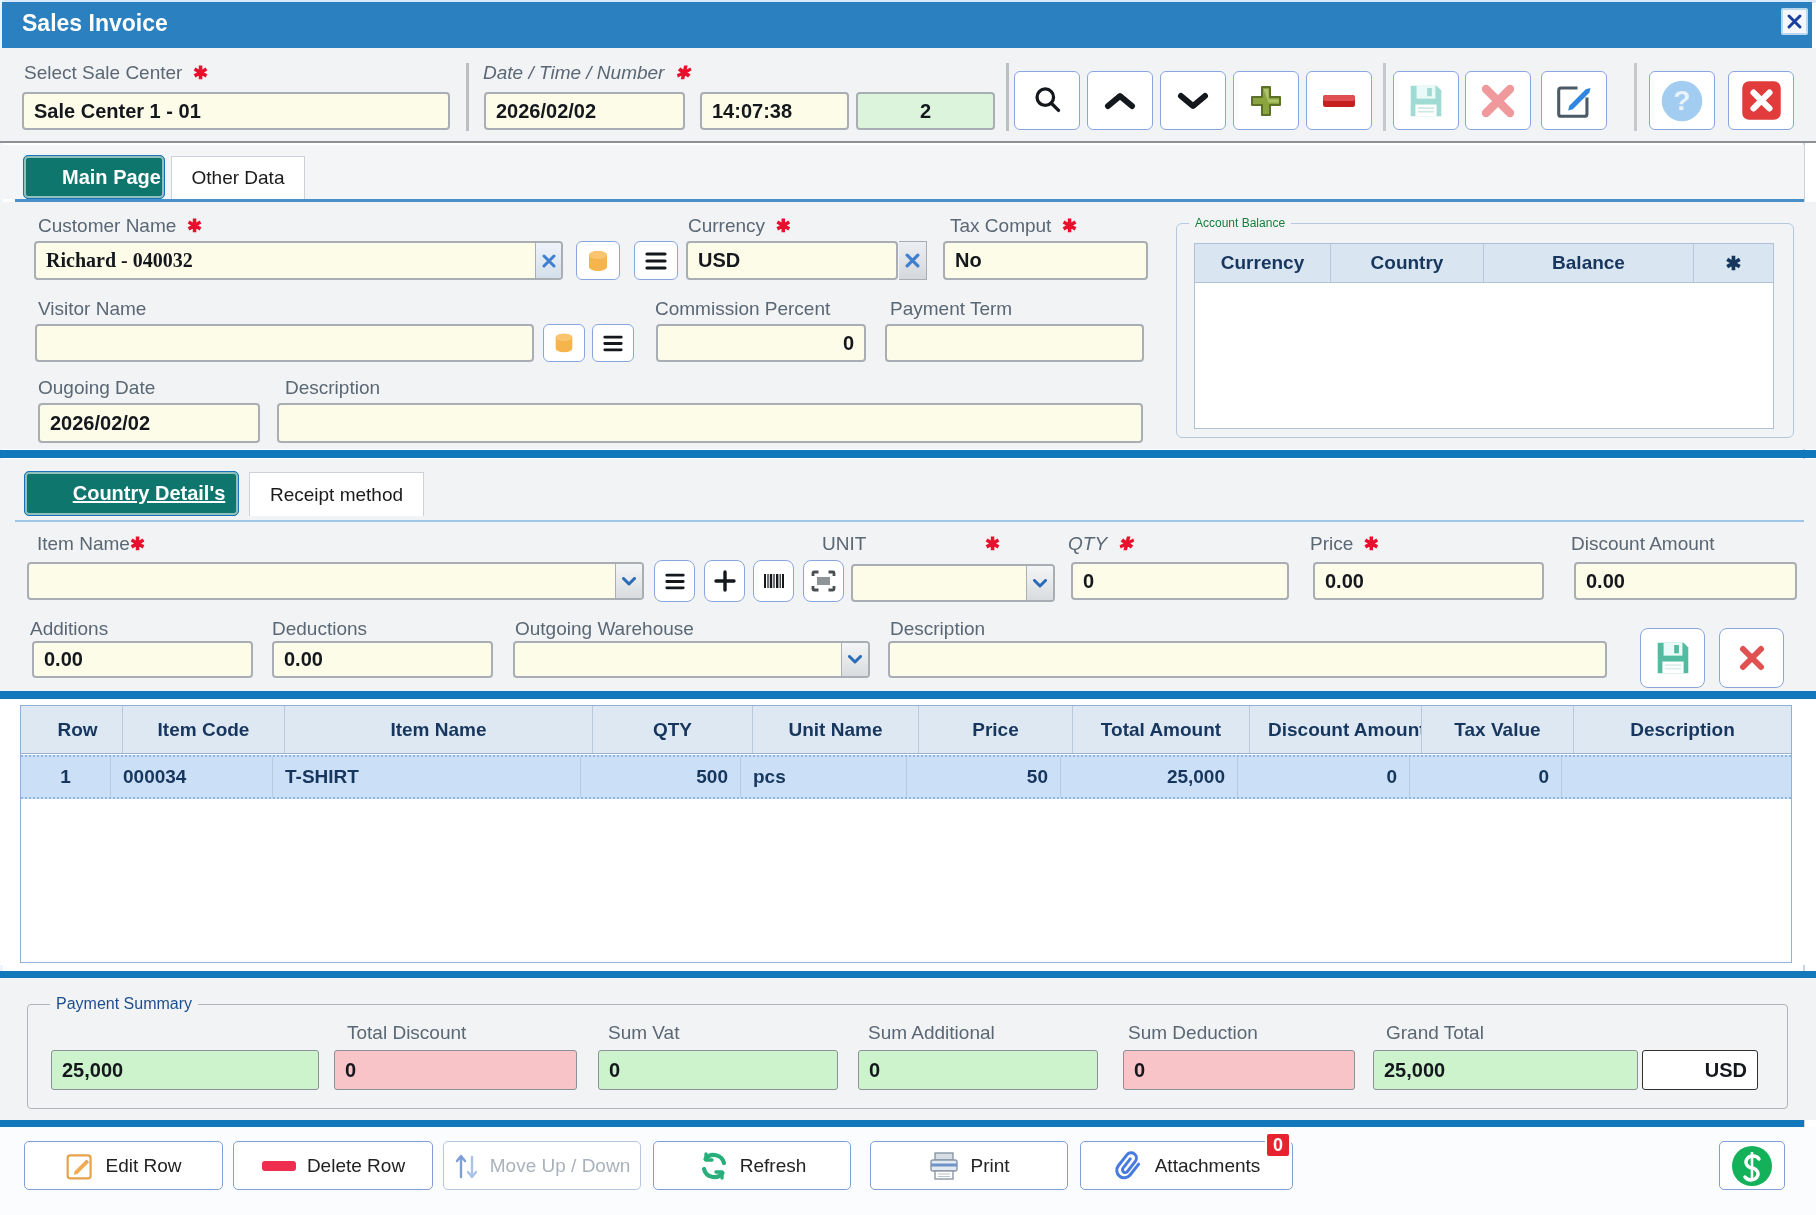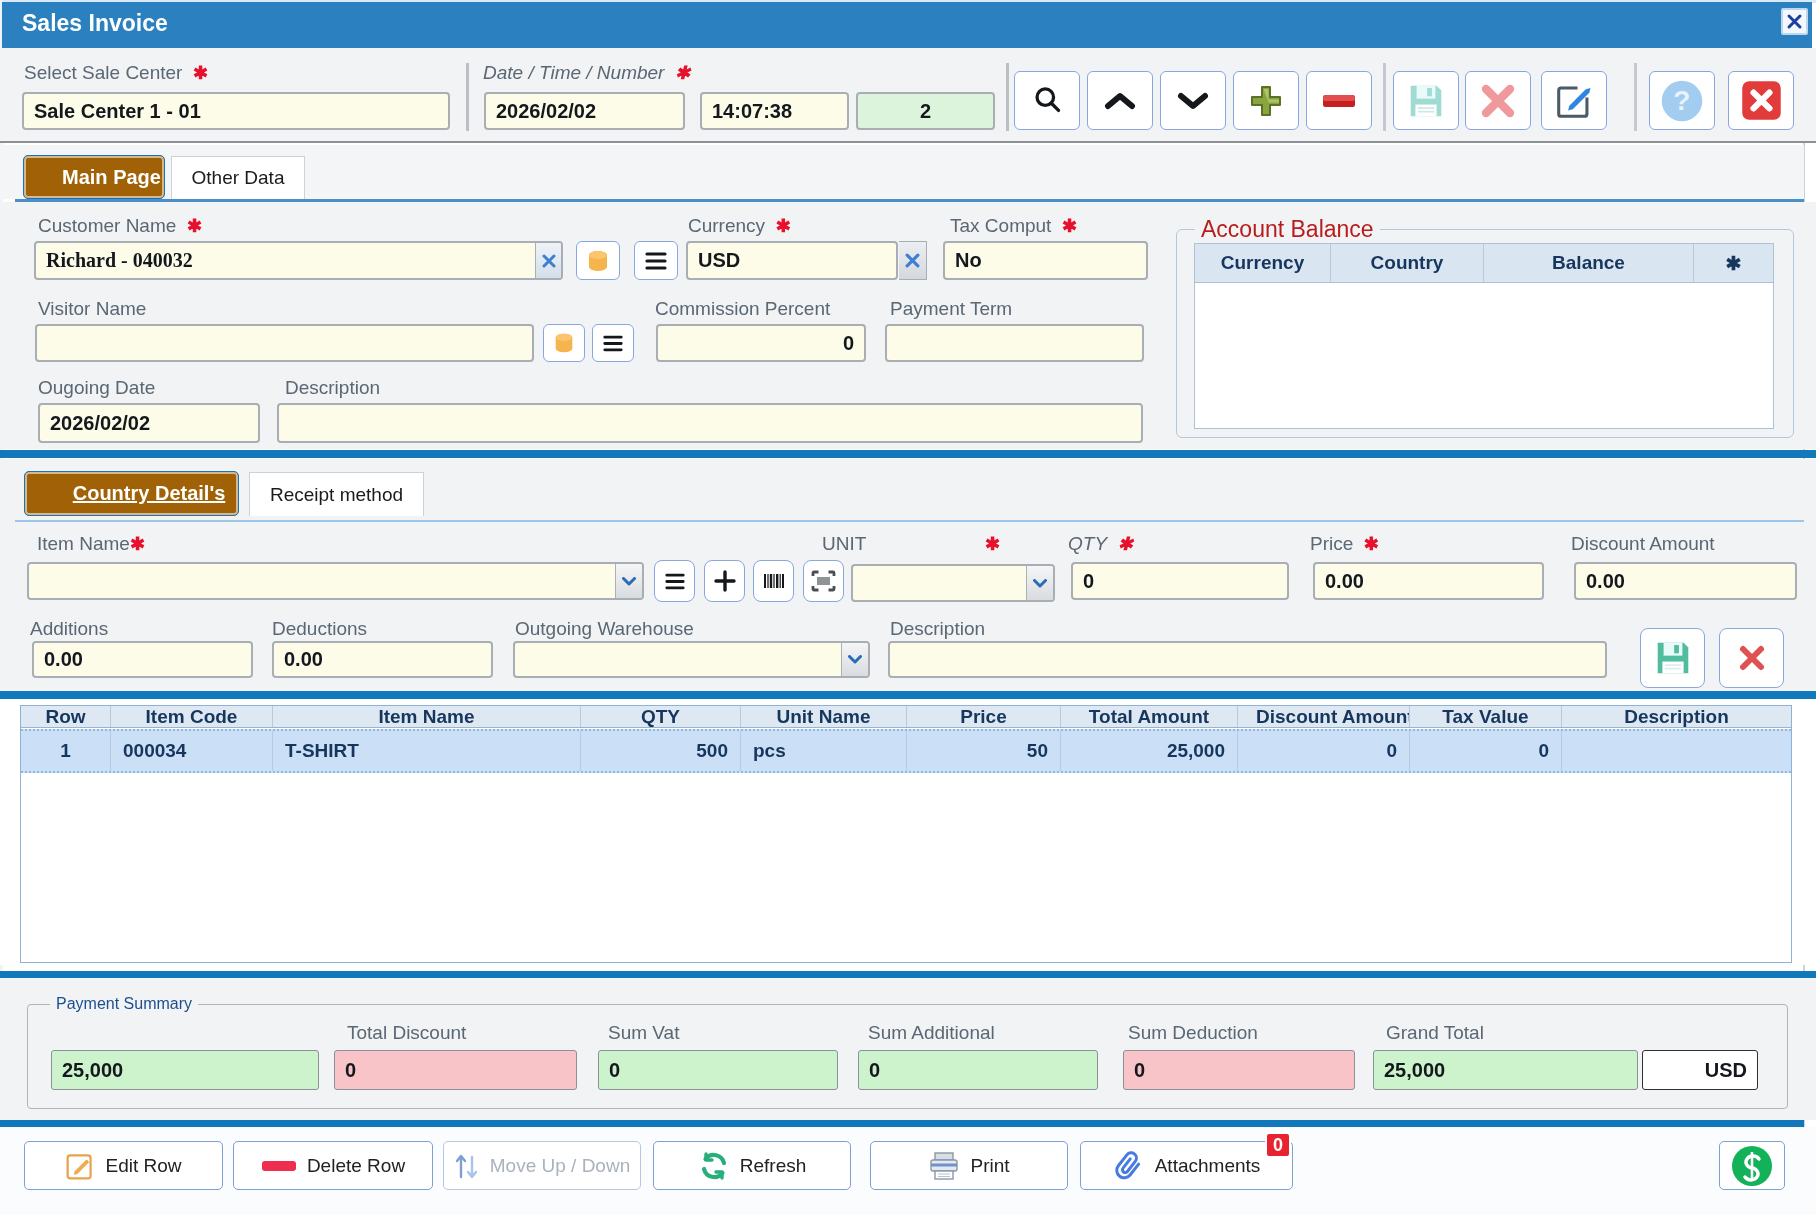--- a/index.html
+++ b/index.html
@@ -6,21 +6,21 @@
 html,body { width:1816px; height:1215px; overflow:hidden; background:#ffffff; font-family:"Liberation Sans",sans-serif; }
 #win { position:absolute; left:0; top:0; width:1816px; height:1215px; background:#fff; }
 .abs { position:absolute; }
 .lbl { position:absolute; font-size:19px; color:#5a6774; white-space:nowrap; }
 .ast { color:#e8112d; font-weight:bold; font-size:18px; }
 .inp { position:absolute; background:#fdfce9; border:2px solid #a8aeb4; border-radius:4px; font-weight:bold; font-size:20px; color:#14181d; display:flex; align-items:center; padding:0 10px; white-space:nowrap; }
 .tbtn { position:absolute; background:#fff; border:1px solid #88a6e0; border-radius:6px; display:flex; align-items:center; justify-content:center; }
 .band { position:absolute; left:0; width:1816px; background:#1278bc; }
 .sect { position:absolute; left:0; width:1816px; background:#f2f3f4; }
 .vsep { position:absolute; width:3px; background:#b9bfc5; }
-.tab-on { position:absolute; background:#a16207; border:1px solid #1673b9; border-radius:5px; color:#fff; font-weight:bold; display:flex; align-items:center; justify-content:center; box-shadow:inset 0 0 0 2px rgba(255,255,255,.55);padding-left:35px; }
+.tab-on { position:absolute; background:#0f766e; border:1px solid #1673b9; border-radius:5px; color:#fff; font-weight:bold; display:flex; align-items:center; justify-content:center; box-shadow:inset 0 0 0 2px rgba(255,255,255,.55);padding-left:35px; }
 .tab-off { position:absolute; background:#fff; border:1px solid #cdd2d8; border-bottom:none; color:#1b1b1b; display:flex; align-items:center; justify-content:center; }
 .gridhdr { font-weight:bold; font-size:19px; color:#17365d; }
 .combo-arrow { position:absolute; top:0; right:0; bottom:0; width:27px; background:linear-gradient(#f4f5f6,#d9dcdf); border-left:1px solid #aab0b6; display:flex; align-items:center; justify-content:center; border-radius:0 2px 2px 0; }
 .clr { position:absolute; top:0; right:0; bottom:0; width:26px; background:linear-gradient(#eef3f8,#d4dfea); border-left:1px solid #a8aeb4; display:flex; align-items:center; justify-content:center; border-radius:0 2px 2px 0; }
 .sum { position:absolute; border:1px solid #8a9199; border-radius:3px; font-weight:bold; font-size:20px; color:#14181d; display:flex; align-items:center; padding:0 10px; }
 .bbtn { position:absolute; background:#fff; border:1px solid #7f9fd6; border-radius:5px; display:flex; align-items:center; justify-content:center; gap:10px; font-size:19px; color:#222; }
 .gc { display:flex; align-items:center; justify-content:center; border-right:1px solid #b7c9da; overflow:hidden; white-space:nowrap; }
 .gd { display:flex; align-items:center; padding:0 12px; border-right:1px solid #b3cbe4; }
 </style>
 </head>
@@ -167,21 +167,21 @@
   <div class="inp" style="left:656px;top:324px;width:210px;height:38px;justify-content:flex-end;">0</div>
   <div class="lbl" style="left:890px;top:298px;">Payment Term</div>
   <div class="inp" style="left:885px;top:324px;width:259px;height:38px;"></div>
 
   <div class="lbl" style="left:38px;top:377px;">Ougoing Date</div>
   <div class="inp" style="left:38px;top:403px;width:222px;height:40px;">2026/02/02</div>
   <div class="lbl" style="left:285px;top:377px;">Description</div>
   <div class="inp" style="left:277px;top:403px;width:866px;height:40px;"></div>
 
   <fieldset class="abs" style="left:1176px;top:216px;width:618px;height:222px;border:1px solid #b4c9dd;border-radius:6px;background:#f2f3f5;">
-    <legend style="margin-left:18px;padding:0 6px;font-size:23px;color:#b91c1c;">Account Balance</legend>
+    <legend style="margin-left:12px;padding:0 6px;font-size:12px;color:#15803d;">Account Balance</legend>
   </fieldset>
   <div class="abs" style="left:1194px;top:243px;width:580px;height:186px;background:#fff;border:1px solid #aec2d6;"></div>
   <div class="abs" style="left:1194px;top:243px;width:580px;height:40px;background:#d9e5f1;border:1px solid #aec2d6;display:flex;">
     <div class="gridhdr" style="width:136px;display:flex;align-items:center;justify-content:center;border-right:1px solid #b7c9da;">Currency</div>
     <div class="gridhdr" style="width:153px;display:flex;align-items:center;justify-content:center;border-right:1px solid #b7c9da;">Country</div>
     <div class="gridhdr" style="width:210px;display:flex;align-items:center;justify-content:center;border-right:1px solid #b7c9da;">Balance</div>
     <div class="gridhdr" style="flex:1;display:flex;align-items:center;justify-content:center;">✱</div>
   </div>
 
   <div class="band" style="top:450px;height:8px;"></div>
@@ -278,21 +278,21 @@
   <div class="tbtn" style="left:1719px;top:628px;width:65px;height:60px;border-radius:8px;">
       <svg width="30" height="30" viewBox="0 0 30 30">
         <path d="M6 6 L24 24 M24 6 L6 24" stroke="#e05252" stroke-width="6" stroke-linecap="round"></path>
       </svg>
     </div>
 
   <div class="band" style="top:691px;height:8px;"></div>
   <div class="abs" style="left:0px;top:699px;width:1816px;height:266px;background:#fff;"></div>
 
   <div class="abs" style="left:20px;top:705px;width:1772px;height:258px;border:1px solid #8fb2d4;background:#fff;">
-    <div style="display:flex;height:22px;background:#dde8f3;border-bottom:1px solid #9ab4cc;">
+    <div style="display:flex;height:48px;background:#dde8f3;border-bottom:1px solid #9ab4cc;padding-left:12px;">
       <div class="gridhdr gc" style="width:90px;">Row</div>
       <div class="gridhdr gc" style="width:162px;">Item Code</div>
       <div class="gridhdr gc" style="width:308px;">Item Name</div>
       <div class="gridhdr gc" style="width:160px;">QTY</div>
       <div class="gridhdr gc" style="width:166px;">Unit Name</div>
       <div class="gridhdr gc" style="width:154px;">Price</div>
       <div class="gridhdr gc" style="width:177px;">Total Amount</div>
       <div class="gridhdr gc" style="width:172px;justify-content:flex-start;padding-left:18px;">Discount Amount</div>
       <div class="gridhdr gc" style="width:152px;">Tax Value</div>
       <div class="gridhdr gc" style="flex:1;border-right:none;">Description</div>

